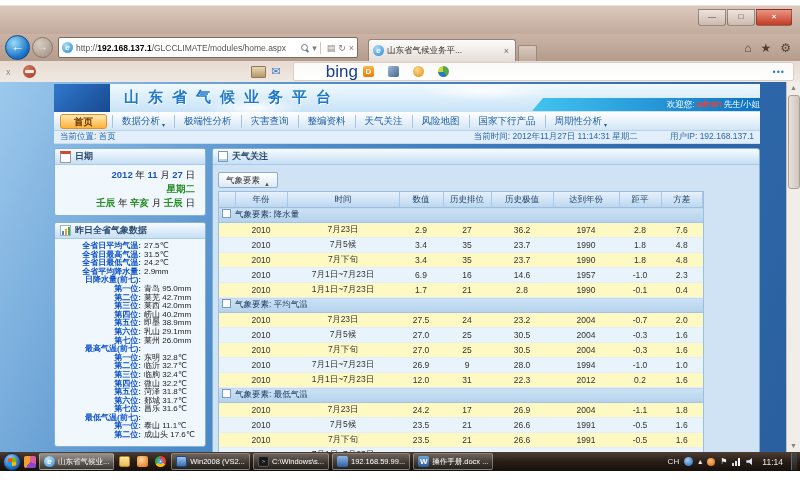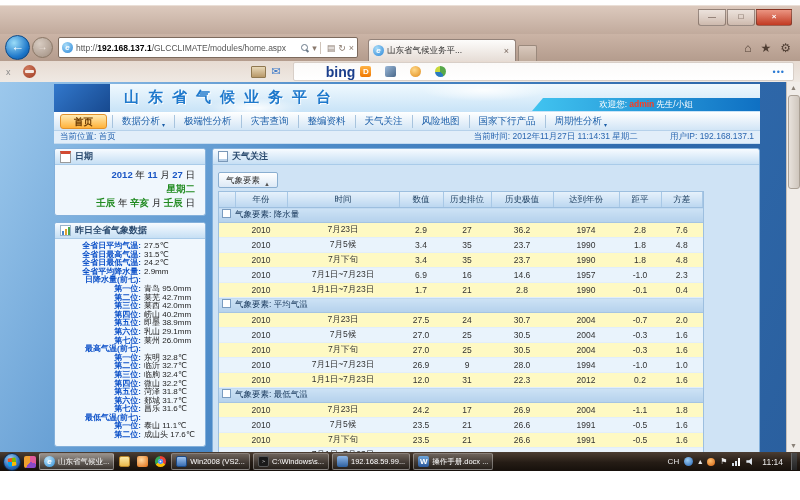--- a/index.html
+++ b/index.html
@@ -47,21 +47,21 @@
     background:linear-gradient(#e7dbd2,#efe9e3);display:flex;align-items:center;padding:0 6px;box-sizing:border-box;}
   .addon-close{color:#8a8a8a;font-size:9px;}
   .noentry{width:13px;height:13px;border-radius:50%;background:radial-gradient(circle at 35% 30%,#d07a5e,#9e3a22);
     margin-left:12px;position:relative;flex-shrink:0;}
   .noentry i{position:absolute;left:2px;top:5px;width:9px;height:3px;background:#f4e8e2;border-radius:1px;}
   .cmd-mid{display:flex;gap:6px;margin-left:215px;align-items:center;}
   .mini-photo{width:13px;height:10px;background:linear-gradient(#e8d8b8,#b89868);border:1px solid #907850;border-radius:1px;}
   .mail-ic{color:#3a78c8;font-size:11px;}
   .cmd-white{flex:1;height:17px;margin-left:12px;background:linear-gradient(#fbfaf9,#ffffff);
     border:1px solid #d8cfc8;border-radius:2px;display:flex;align-items:center;padding:0 8px;}
-  .bing-logo{font-size:14px;font-weight:bold;color:#1a3e8c;letter-spacing:0;margin-left:24px;}
+  .bing-logo{font-size:17px;font-weight:normal;color:#1a3e8c;letter-spacing:0;margin-left:24px;}
   .bing-badge{width:11px;height:11px;background:linear-gradient(#ffb347,#f07800);border-radius:2px;margin-left:5px;
     color:#fff;font-size:8px;font-weight:bold;text-align:center;line-height:11px;}
   .cw-ic{width:11px;height:11px;border-radius:2px;margin-left:14px;}
   .cw-ic.i1{background:linear-gradient(135deg,#9ab8d8,#4a688a);}
   .cw-ic.i2{background:radial-gradient(circle at 40% 35%,#ffd98a,#e08a18);border-radius:50%;}
   .cw-ic.i3{background:conic-gradient(#57a84a 0 40%,#2a7ac0 0 75%,#c8d83a 0);border-radius:50%;}
   .ellipsis{margin-left:auto;color:#2b7bd4;font-size:9px;letter-spacing:1px;}
 
   
   .viewport{position:absolute;left:0;top:82px;width:800px;height:370px;overflow:hidden;
@@ -78,21 +78,21 @@
     background:
       radial-gradient(ellipse 70px 14px at 200px 24px, rgba(255,255,255,.95), rgba(255,255,255,0) 70%),
       radial-gradient(ellipse 90px 16px at 430px 6px, rgba(255,255,255,.85), rgba(255,255,255,0) 70%),
       linear-gradient(#f0f9fe,#c8e3f7);}
   .logo-block{position:absolute;left:0;top:0;width:56px;height:100%;
     background:linear-gradient(135deg,#3278cc,#17498f);}
   .page-title{position:absolute;left:70px;top:4px;font-size:15px;font-weight:bold;color:#1f79cc;
     letter-spacing:9px;text-shadow:1px 1px 0 rgba(255,255,255,.9);white-space:nowrap;}
   .welcome-bar{position:absolute;right:0;bottom:1px;width:228px;height:13px;
     background:linear-gradient(90deg,#41c4f0,#0f70c3);clip-path:polygon(11px 0,100% 0,100% 100%,0 100%);
-    color:#fff;font-size:8.5px;line-height:13px;text-align:center;white-space:nowrap;}
+    color:#fff;font-size:8.5px;line-height:13px;text-align:right;white-space:nowrap;}
   .welcome-user{color:#ff3c1e;font-weight:bold;margin:0 2px;}
 
   .menu-bar{height:18px;background:linear-gradient(#ffffff,#d2e5f6);border-bottom:1px solid #b6d1ea;
     display:flex;align-items:center;font-size:9.5px;color:#1b5ea8;padding-left:6px;}
   .menu-item{padding:0 9px;display:flex;align-items:flex-end;gap:2px;white-space:nowrap;border-left:1px solid #a8c4de;}
   .menu-item:first-child{border-left:none;}
   .menu-item.active{background:linear-gradient(#ffeab2,#ffb23a);border:1px solid #e2912a;border-radius:3px;
     color:#6a3800;font-weight:bold;height:13px;line-height:13px;padding:0 13px;margin-right:5px;}
   .mi-arrow{font-size:6px;color:#1b5ea8;}
   .mi-arrow:empty{display:none;}
@@ -524,21 +524,21 @@
                   </tr>
                   <tr class="group">
                     <td colspan="9"><span class="expand-box"></span><span>气象要素: 平均气温</span></td>
                   </tr>
                   <tr class="data">
                     <td></td>
                     <td>2010</td>
                     <td>7月23日</td>
                     <td>27.5</td>
                     <td>24</td>
-                    <td>30.7</td>
+                    <td>23.2</td>
                     <td>2004</td>
                     <td>-0.7</td>
                     <td>2.0</td>
                   </tr>
                   <tr class="data alt">
                     <td></td>
                     <td>2010</td>
                     <td>7月5候</td>
                     <td>27.0</td>
                     <td>25</td>

